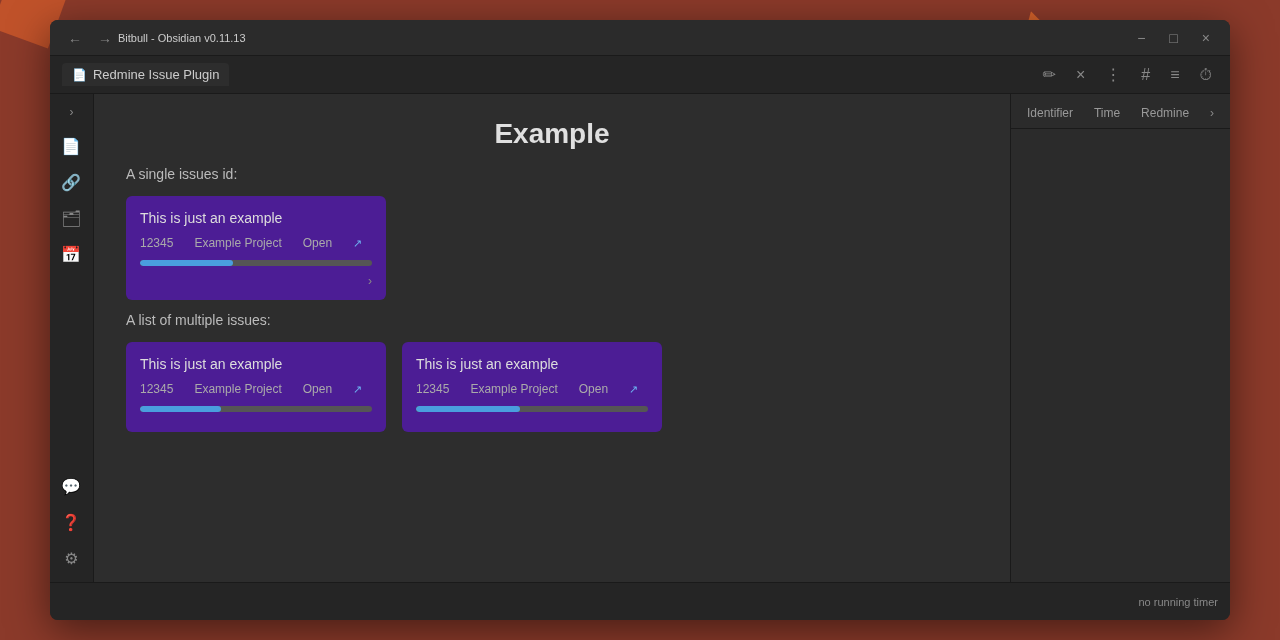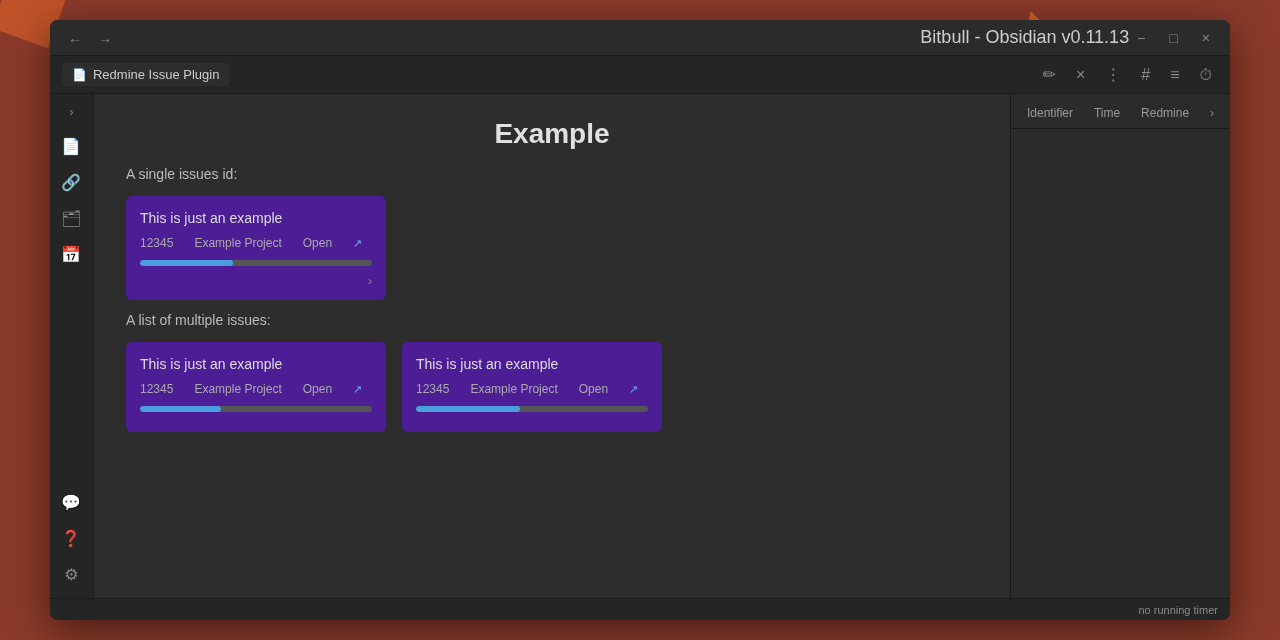--- a/index.html
+++ b/index.html
@@ -77,23 +77,23 @@
       background: none;
       border: none;
       color: #888;
       font-size: 14px;
       cursor: pointer;
       padding: 2px 6px;
       border-radius: 3px;
     }
     .titlebar-title {
       color: #ccc;
-      font-size: 18px;
+      font-size: 11px;
       flex: 1;
-      text-align: right;
+      text-align: left;
     }
     .titlebar-controls {
       display: flex;
       gap: 8px;
     }
     .titlebar-controls button {
       background: none;
       border: none;
       color: #888;
       font-size: 14px;
@@ -301,21 +301,21 @@
       display: flex;
       gap: 16px;
       flex-wrap: wrap;
     }
     .multi-issues-row .issue-card {
       margin-bottom: 0;
     }
 
     
     .status-bar {
-      height: 22px;
+      height: 38px;
       background: #252525;
       border-top: 1px solid #1a1a1a;
       display: flex;
       align-items: center;
       justify-content: flex-end;
       padding: 4px 12px;
       flex-shrink: 0;
     }
     .status-bar-text {
       font-size: 11px;

